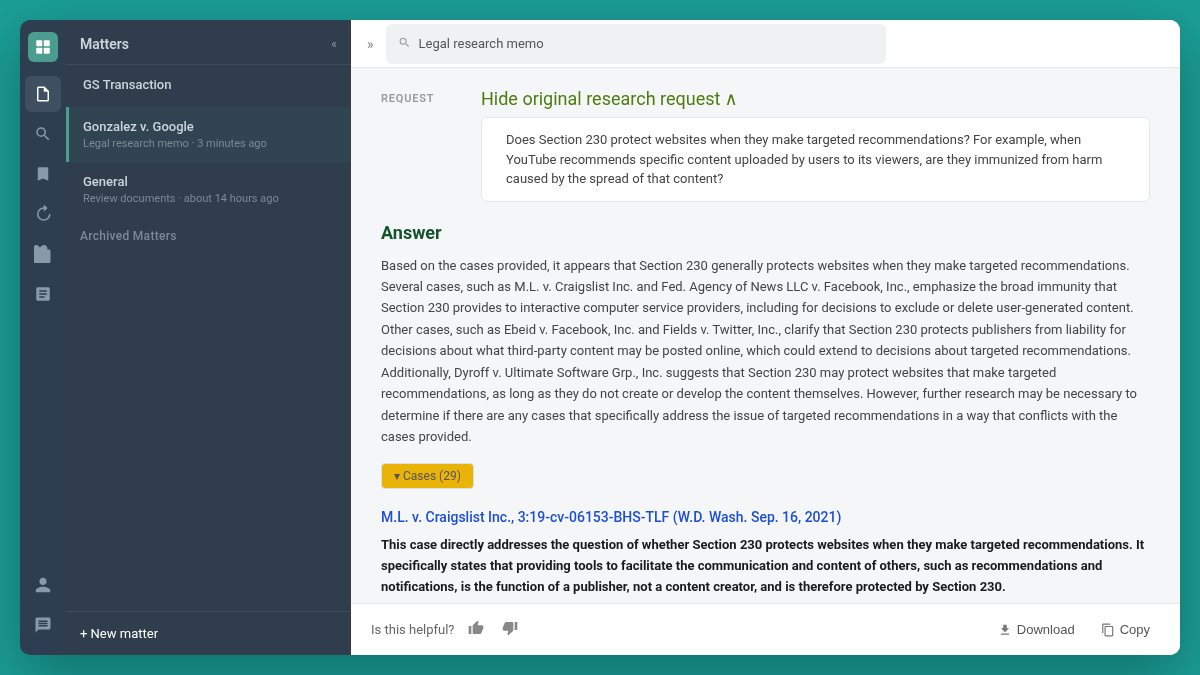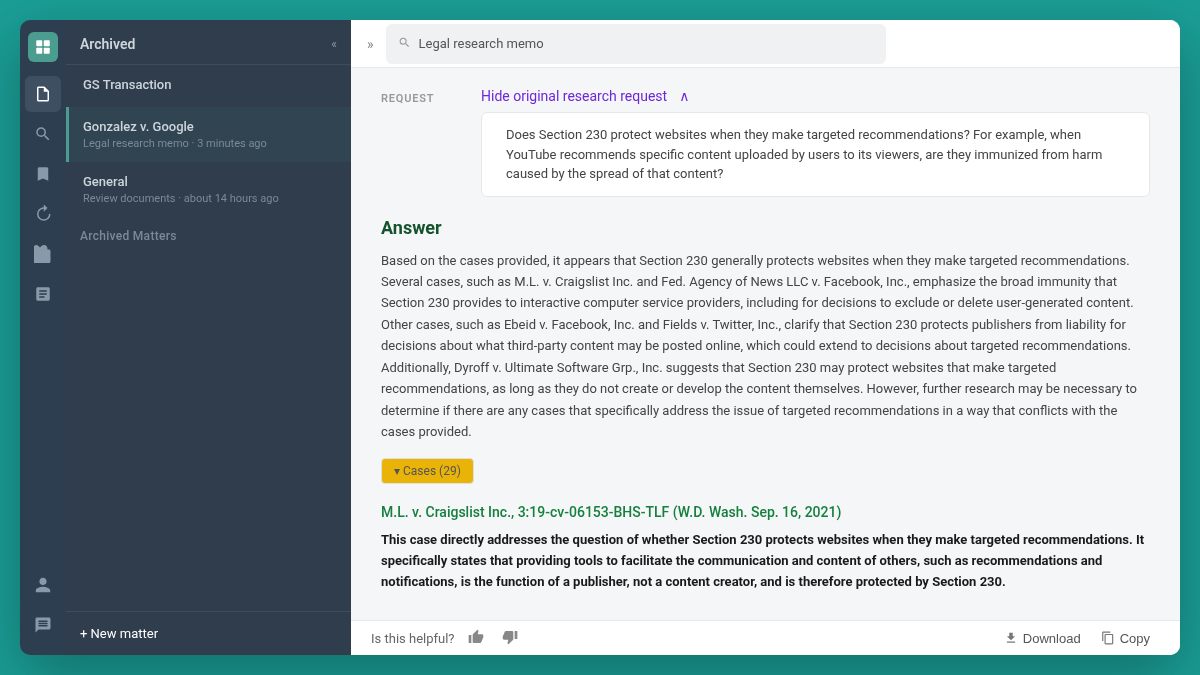--- a/index.html
+++ b/index.html
@@ -196,26 +196,26 @@
     }
     .section-row {
       display: flex;
       gap: 20px;
       margin-bottom: 20px;
     }
     .section-content {
       flex: 1;
     }
     .hide-request-link {
-      color: #6d28d9;
-      font-size: 14px;
-      cursor: pointer;
-      display: flex;
-      align-items: center;
-      gap: 12px;
+      color: #4d7c0f;
+      font-size: 18px;
+      cursor: pointer;
+      display: flex;
+      align-items: center;
+      gap: 4px;
       margin-bottom: 8px;
       text-decoration: none;
     }
     .request-box {
       background: #ffffff;
       border: 1px solid #e5e7ea;
       border-radius: 6px;
       padding: 12px 24px;
       font-size: 13px;
       color: #444;
@@ -247,39 +247,39 @@
       border-radius: 4px;
       padding: 5px 12px;
       font-size: 12px;
       color: #555;
       cursor: pointer;
       margin-bottom: 20px;
     }
 
     
     .case-link {
-      color: #15803d;
+      color: #1d4ed8;
       font-size: 14px;
       font-weight: 500;
       text-decoration: none;
       display: block;
       margin-bottom: 10px;
       cursor: pointer;
     }
     .case-summary {
       font-size: 13px;
       font-weight: 700;
       color: #1a1a1a;
       line-height: 1.6;
       margin-bottom: 12px;
     }
 
     
     .bottom-bar {
-      height: 35px;
+      height: 52px;
       background: #ffffff;
       border-top: 1px solid #e5e7ea;
       display: flex;
       align-items: center;
       justify-content: space-between;
       padding: 16px 20px;
       flex-shrink: 0;
     }
     .helpful-section {
       display: flex;
@@ -292,21 +292,21 @@
       background: none;
       border: none;
       cursor: pointer;
       color: #888;
       font-size: 15px;
       padding: 4px;
     }
     .actions-section {
       display: flex;
       align-items: flex-start;
-      gap: 0;
+      gap: 6px;
     }
     .action-btn {
       display: flex;
       align-items: center;
       gap: 5px;
       background: none;
       border: none;
       cursor: pointer;
       color: #555;
       font-size: 13px;
@@ -374,21 +374,21 @@
       <div class="rail-icon">
         <svg width="18" height="18" viewBox="0 0 24 24" fill="currentColor">
           <path d="M20 2H4c-1.1 0-2 .9-2 2v18l4-4h14c1.1 0 2-.9 2-2V4c0-1.1-.9-2-2-2zm-2 12H6v-2h12v2zm0-3H6V9h12v2zm0-3H6V6h12v2z"></path>
         </svg>
       </div>
     </div>
   </div>
 
   <div class="matters-sidebar">
     <div class="matters-header">
-      <span class="matters-title">Archived</span>
+      <span class="matters-title">Matters</span>
       <span class="collapse-btn">«</span>
     </div>
 
     <div class="matter-item">
       <div class="matter-name">GS Transaction</div>
     </div>
 
     <div class="matter-item active">
       <div class="matter-name">Gonzalez v. Google</div>
       <div class="matter-meta">Legal research memo · 3 minutes ago</div>

